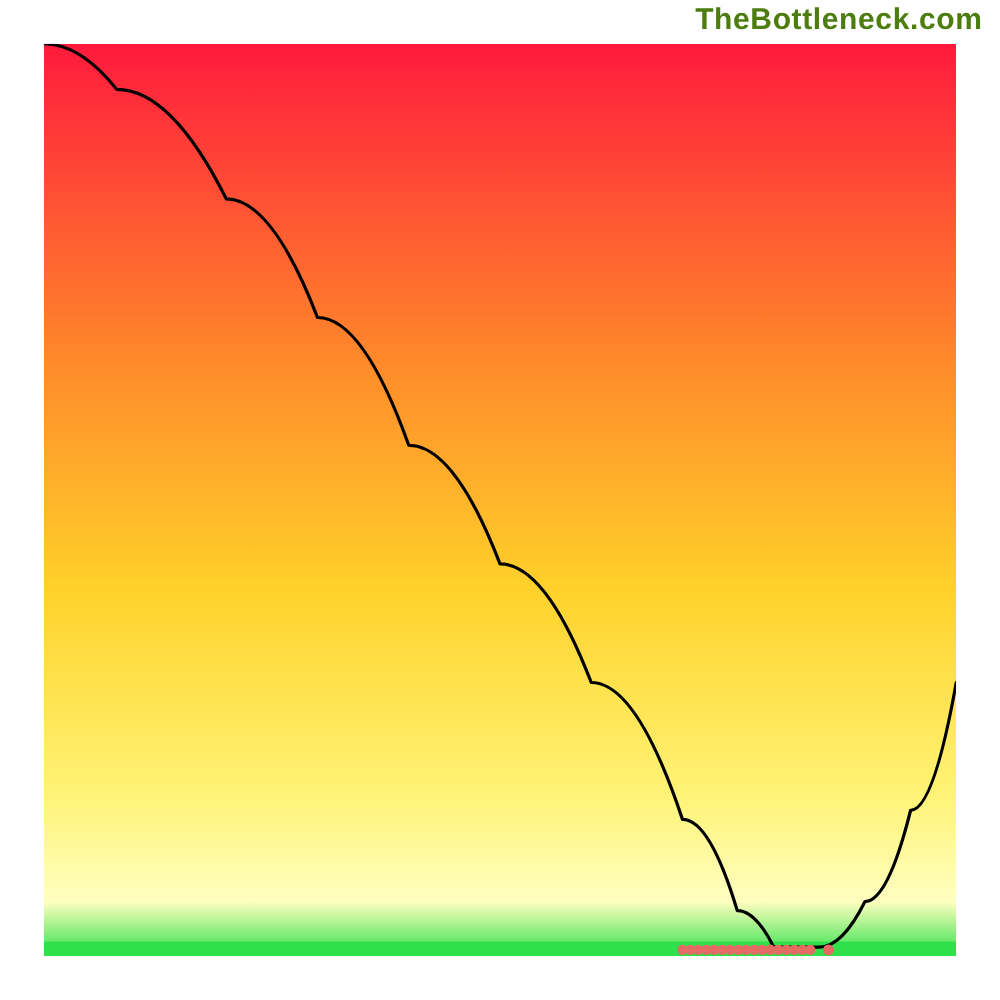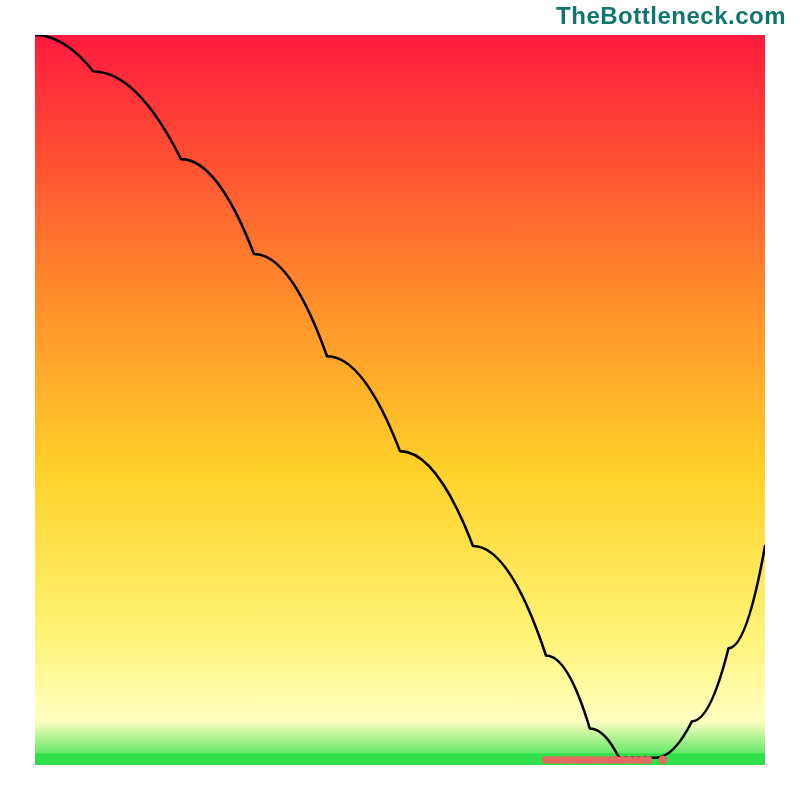--- a/index.html
+++ b/index.html
@@ -15,21 +15,21 @@
     position: relative;
     width: 800px;
     height: 800px;
   }
   .watermark {
     position: absolute;
     top: 2px;
     right: 14px;
     font-size: 24px;
     font-weight: bold;
-    color: #0f766e;
+    color: #4d7c0f;
     letter-spacing: 0.5px;
     z-index: 10;
   }
   .plot {
     position: absolute;
     left: 35px;
     top: 35px;
     width: 730px;
     height: 730px;
     box-sizing: border-box;

